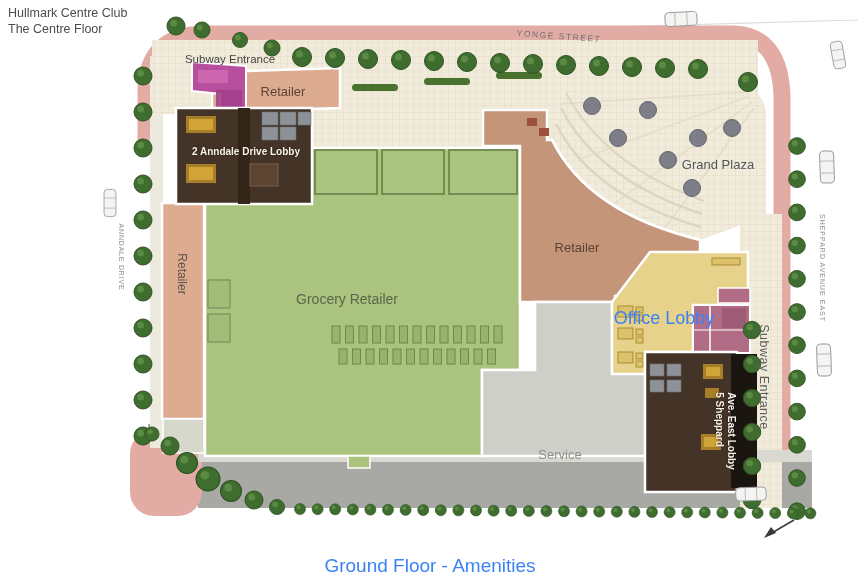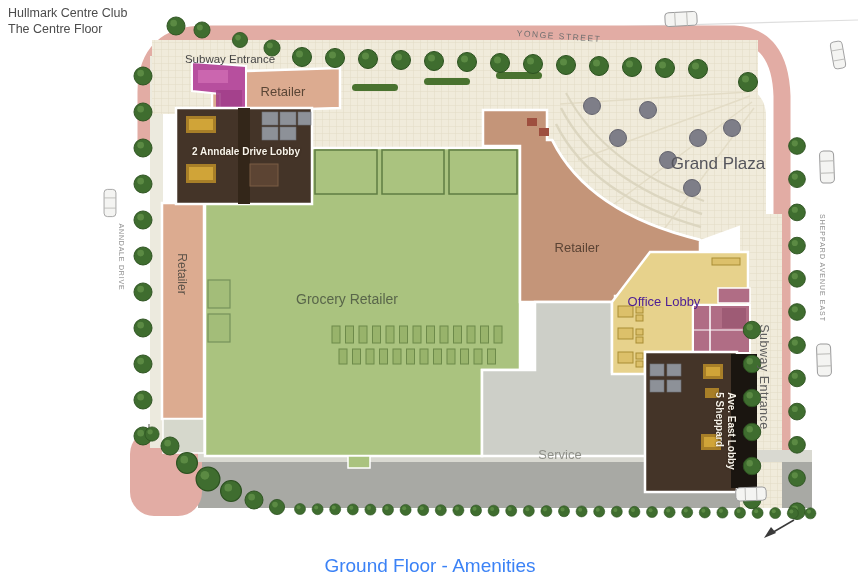--- a/index.html
+++ b/index.html
@@ -12,22 +12,22 @@
   #title{position:absolute;left:8px;top:5px;font-size:12.5px;color:#4c4c4c;line-height:16px;}
   #lbl-yonge{left:559px;top:36px;font-size:8.5px;letter-spacing:1.5px;color:#6e6e6e;
              transform:translate(-50%,-50%) rotate(4deg);}
   #lbl-subway-nw{left:230px;top:59px;font-size:11.5px;color:#454545;}
   #lbl-retailer-top{left:283px;top:91px;font-size:13px;color:#5b4636;}
   #lbl-anndale-lobby{left:246px;top:151px;font-size:10px;font-weight:bold;color:#f7f3ea;
                      text-shadow:0 0 2px rgba(40,25,10,.8);}
   #lbl-retailer-left{left:182px;top:274px;font-size:12px;color:#5d5248;}
   #lbl-grocery{left:347px;top:299px;font-size:14px;color:#59664a;}
   #lbl-retailer-center{left:577px;top:247px;font-size:13px;color:#5b4334;}
-  #lbl-grand-plaza{left:718px;top:164px;font-size:17px;color:#55555c;}
-  #lbl-office-lobby{left:664px;top:301px;font-size:13px;color:#4c1d95;}
+  #lbl-grand-plaza{left:718px;top:164px;font-size:13px;color:#55555c;}
+  #lbl-office-lobby{left:664px;top:318px;font-size:18px;color:#3b82f6;}
   #lbl-service{left:560px;top:408px;font-size:13px;color:#8f9089;margin-top:46px;}
   #lbl-sheppard-lobby{left:725px;top:431px;font-size:10px;font-weight:bold;color:#f7f3ea;
                       line-height:12px;text-shadow:0 0 2px rgba(30,20,8,.85);}
   #lbl-subway-e{left:764px;top:377px;font-size:12.5px;letter-spacing:.5px;color:#5f5f5f;}
   #lbl-anndale-drive{left:121px;top:257px;font-size:7px;letter-spacing:.8px;color:#8e8e8e;}
   #lbl-sheppard-ave{left:822px;top:268px;font-size:7px;letter-spacing:1px;color:#8e8e8e;}
   #watermark{left:431px;top:529px;font-size:18px;font-weight:600;color:#ebebe9;
              letter-spacing:.5px;text-shadow:0 1px 2px rgba(110,110,110,.7);}
   #caption{left:430px;top:566px;font-size:19px;color:#3b82f6;}
 </style>

